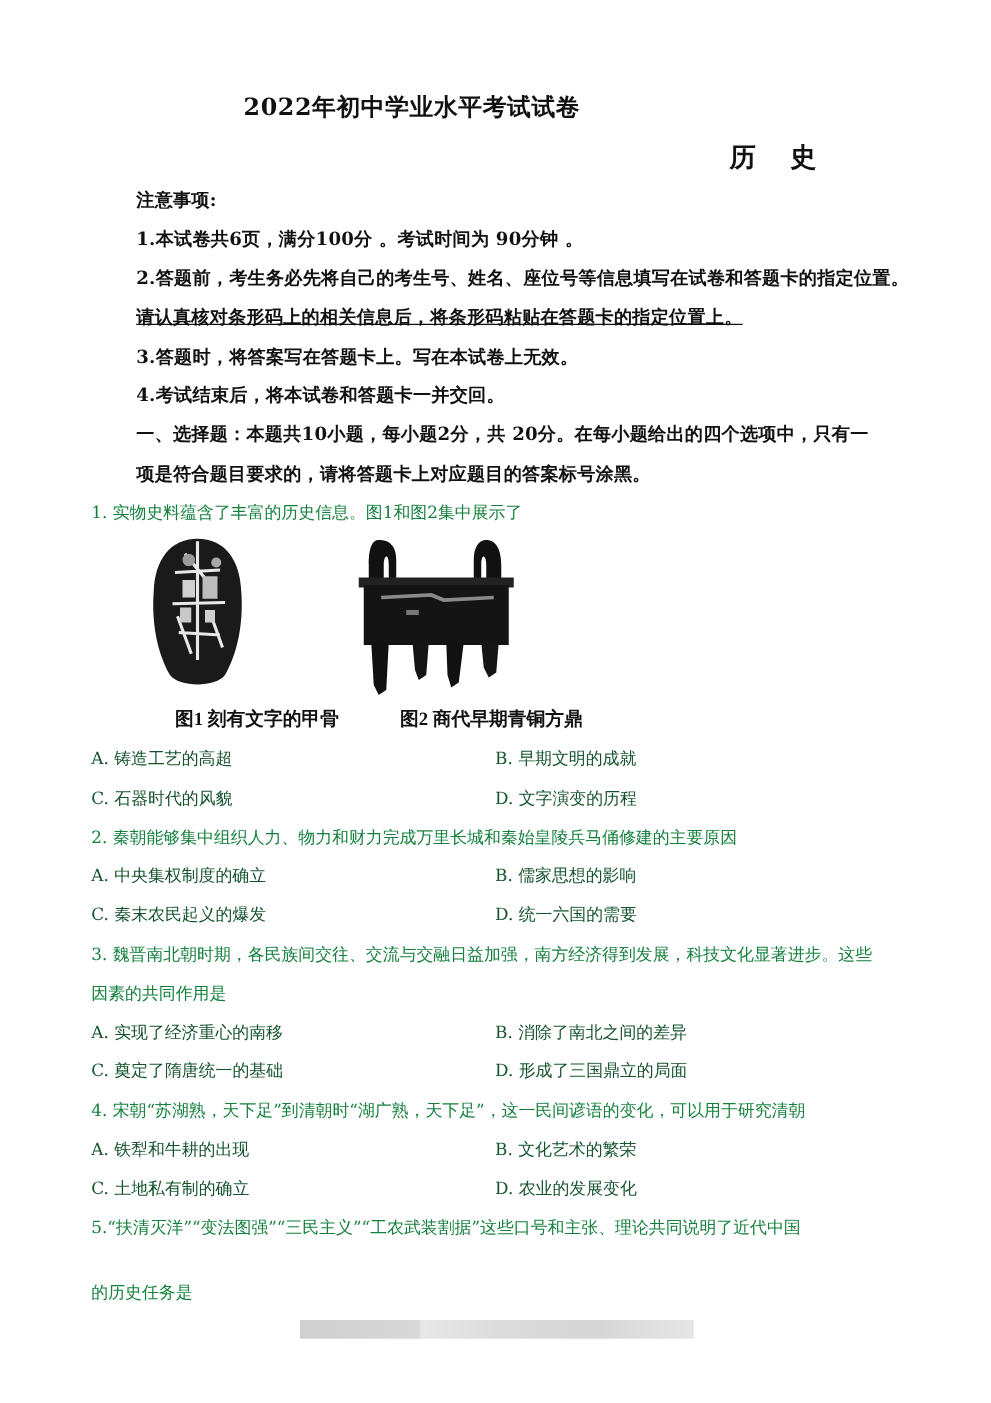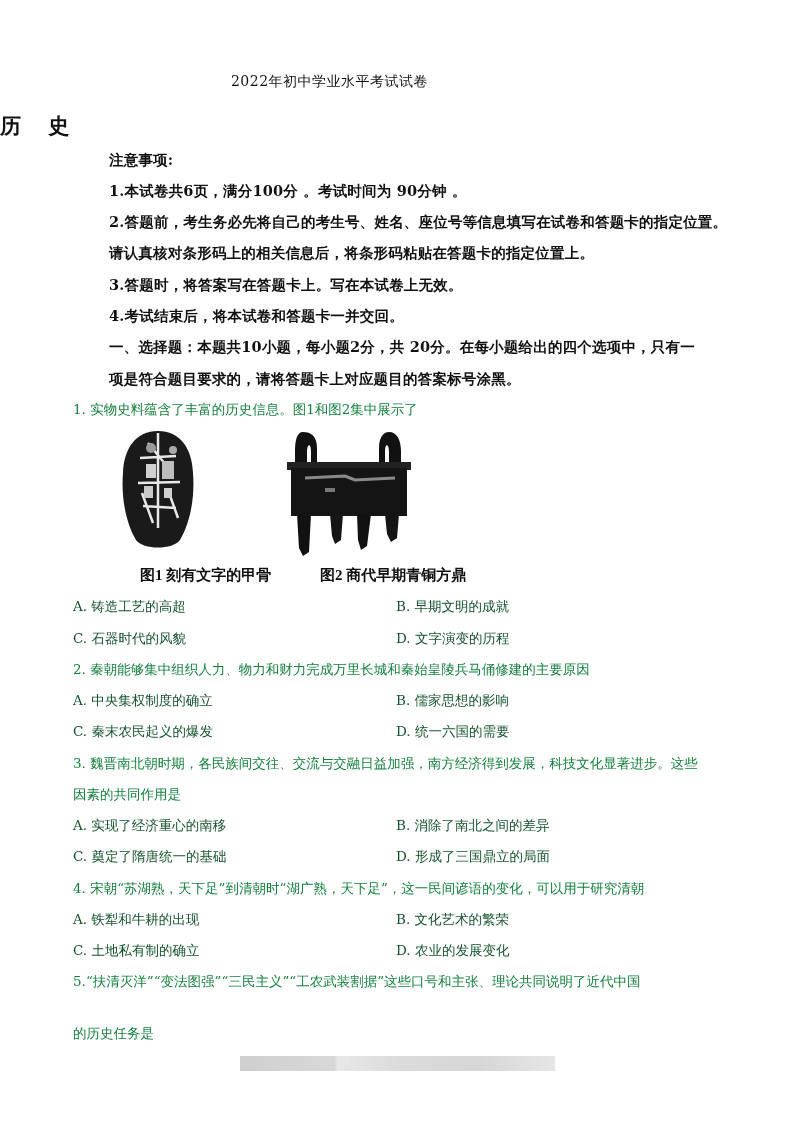--- a/index.html
+++ b/index.html
@@ -1,41 +1,41 @@
 <!DOCTYPE html>
 <html><head>
 <meta charset="utf-8">
 <style>
   html, body { margin: 0; padding: 0; background: #ffffff; }
   body { width: 793px; height: 1122px; position: relative; overflow: hidden;
          font-family: "DejaVu Serif", "Liberation Serif", serif; color: #111; }
   .abs { position: absolute; white-space: nowrap; }
-  .title { left: 0; width: 659px; text-align: center; font-weight: normal; font-size: 14px; letter-spacing: 0.5px; }
-  .subject { left: 0; width: 663px; text-align: left; font-weight: bold; font-size: 21px; letter-spacing: 10px; }
+  .title { left: 0; width: 659px; text-align: center; font-weight: bold; font-size: 19px; letter-spacing: 0.5px; }
+  .subject { left: 0; width: 663px; text-align: right; font-weight: bold; font-size: 21px; letter-spacing: 10px; }
   .bold-line { left: 73px; font-weight: bold; font-size: 14.5px; letter-spacing: 0.2px; margin-left: 36px; }
   .q-line { left: 73px; font-size: 13.5px; color: #15803d; }
   .opt { font-size: 13.5px; color: #14532d; }
   .opt-left { left: 73px; }
   .opt-right { left: 396px; }
   .fig-caption { font-size: 15px; font-weight: bold; font-family: Liberation Serif, serif; margin-left: 48px; }
   .watermark { left: 240px; top: 1056px; width: 315px; height: 15px;
                background: linear-gradient(90deg, #cfcfcf 0%, #d8d8d8 30%, #e8e8e8 31%, #dcdcdc 50%, #d6d6d6 75%, #e6e6e6 100%); }
 </style>
 </head>
 <body>
 
 <div>
 
   <div class="abs title" style="top:73px;">2022年初中学业水平考试试卷</div>
   <div class="abs subject" style="top:112px;">历 史</div>
 
   <div class="abs bold-line" style="top:151px;">注意事项:</div>
   <div class="abs bold-line" style="top:182px;">1.本试卷共6页，满分100分 。考试时间为 90分钟 。</div>
   <div class="abs bold-line" style="top:213px;">2.答题前，考生务必先将自己的考生号、姓名、座位号等信息填写在试卷和答题卡的指定位置。</div>
-  <div class="abs bold-line" style="top:244px;">请认真核对条形码上的相关信息后，将条形码粘贴在答题卡的指定位置上。</div>
+  <div class="abs bold-line" style="top:244px;text-decoration:underline;">请认真核对条形码上的相关信息后，将条形码粘贴在答题卡的指定位置上。</div>
   <div class="abs bold-line" style="top:276px;">3.答题时，将答案写在答题卡上。写在本试卷上无效。</div>
   <div class="abs bold-line" style="top:307px;">4.考试结束后，将本试卷和答题卡一并交回。</div>
   <div class="abs bold-line" style="top:338px;text-align:center;">一、选择题：本题共10小题，每小题2分，共 20分。在每小题给出的四个选项中，只有一</div>
   <div class="abs bold-line" style="top:370px;">项是符合题目要求的，请将答题卡上对应题目的答案标号涂黑。</div>
 
   <div class="abs q-line" style="top:401px;">1. 实物史料蕴含了丰富的历史信息。图1和图2集中展示了</div>
 
   <div class="abs" style="left:118px; top:428px; width:80px; height:125px;">
     <svg width="80" height="125" viewBox="0 0 80 125">
       <path d="M40 3 C62 3 74 20 75 45 C77 70 72 95 62 112 C55 122 25 122 18 112 C8 95 3 70 5 45 C6 20 18 3 40 3 Z" fill="#1a1a1a"></path>

